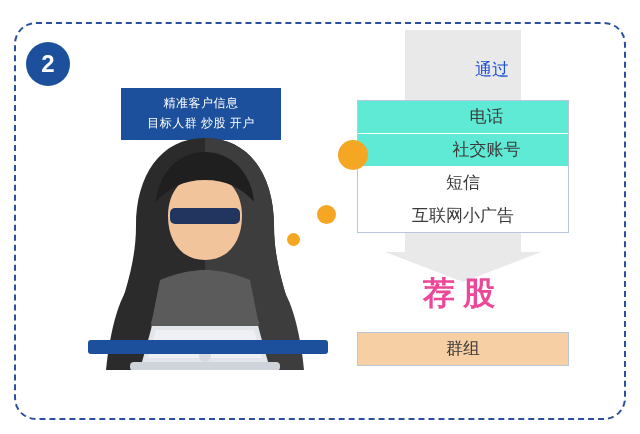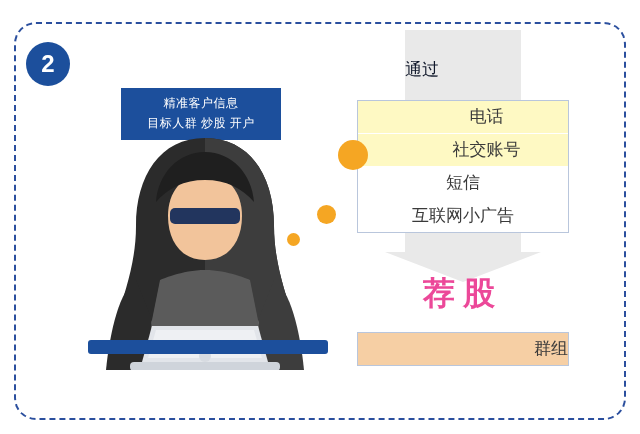--- a/index.html
+++ b/index.html
@@ -84,23 +84,23 @@
     border-left: 78px solid transparent;
     border-right: 78px solid transparent;
     border-top: 30px solid #e9e9e9;
   }
 
   .tongguo {
     position: absolute;
     left: 405px;
     top: 58px;
     width: 104px;
-    text-align: left;
+    text-align: right;
     font-size: 17px;
-    color: #0f172a;
+    color: #1d4ed8;
   }
 
   
   .channel-box {
     position: absolute;
     left: 357px;
     top: 100px;
     width: 212px;
     border: 1px solid #b9c6dc;
     box-sizing: border-box;
@@ -108,21 +108,21 @@
   }
   .ch-row {
     height: 32px;
     line-height: 32px;
     text-align: center;
     font-size: 17px;
     color: #3a3a3a;
     border-bottom: 1px solid #ffffff;
   }
   .ch-row.tan {
-    background: #fef9c3;
+    background: #5eead4;
     padding-left: 47px;
   }
   .ch-row.white {
     background: #ffffff;
   }
   .ch-row:last-child { border-bottom: none; }
 
   
   .jiangu {
     position: absolute;
@@ -140,21 +140,21 @@
   .group-box {
     position: absolute;
     left: 357px;
     top: 332px;
     width: 212px;
     height: 34px;
     border: 1px solid #b9c6dc;
     background: #f6cfa4;
     box-sizing: border-box;
     line-height: 32px;
-    text-align: right;
+    text-align: center;
     font-size: 17px;
     color: #3a3a3a;
   }
 
   
   .dot {
     position: absolute;
     border-radius: 50%;
     background: #f5a623;
   }

